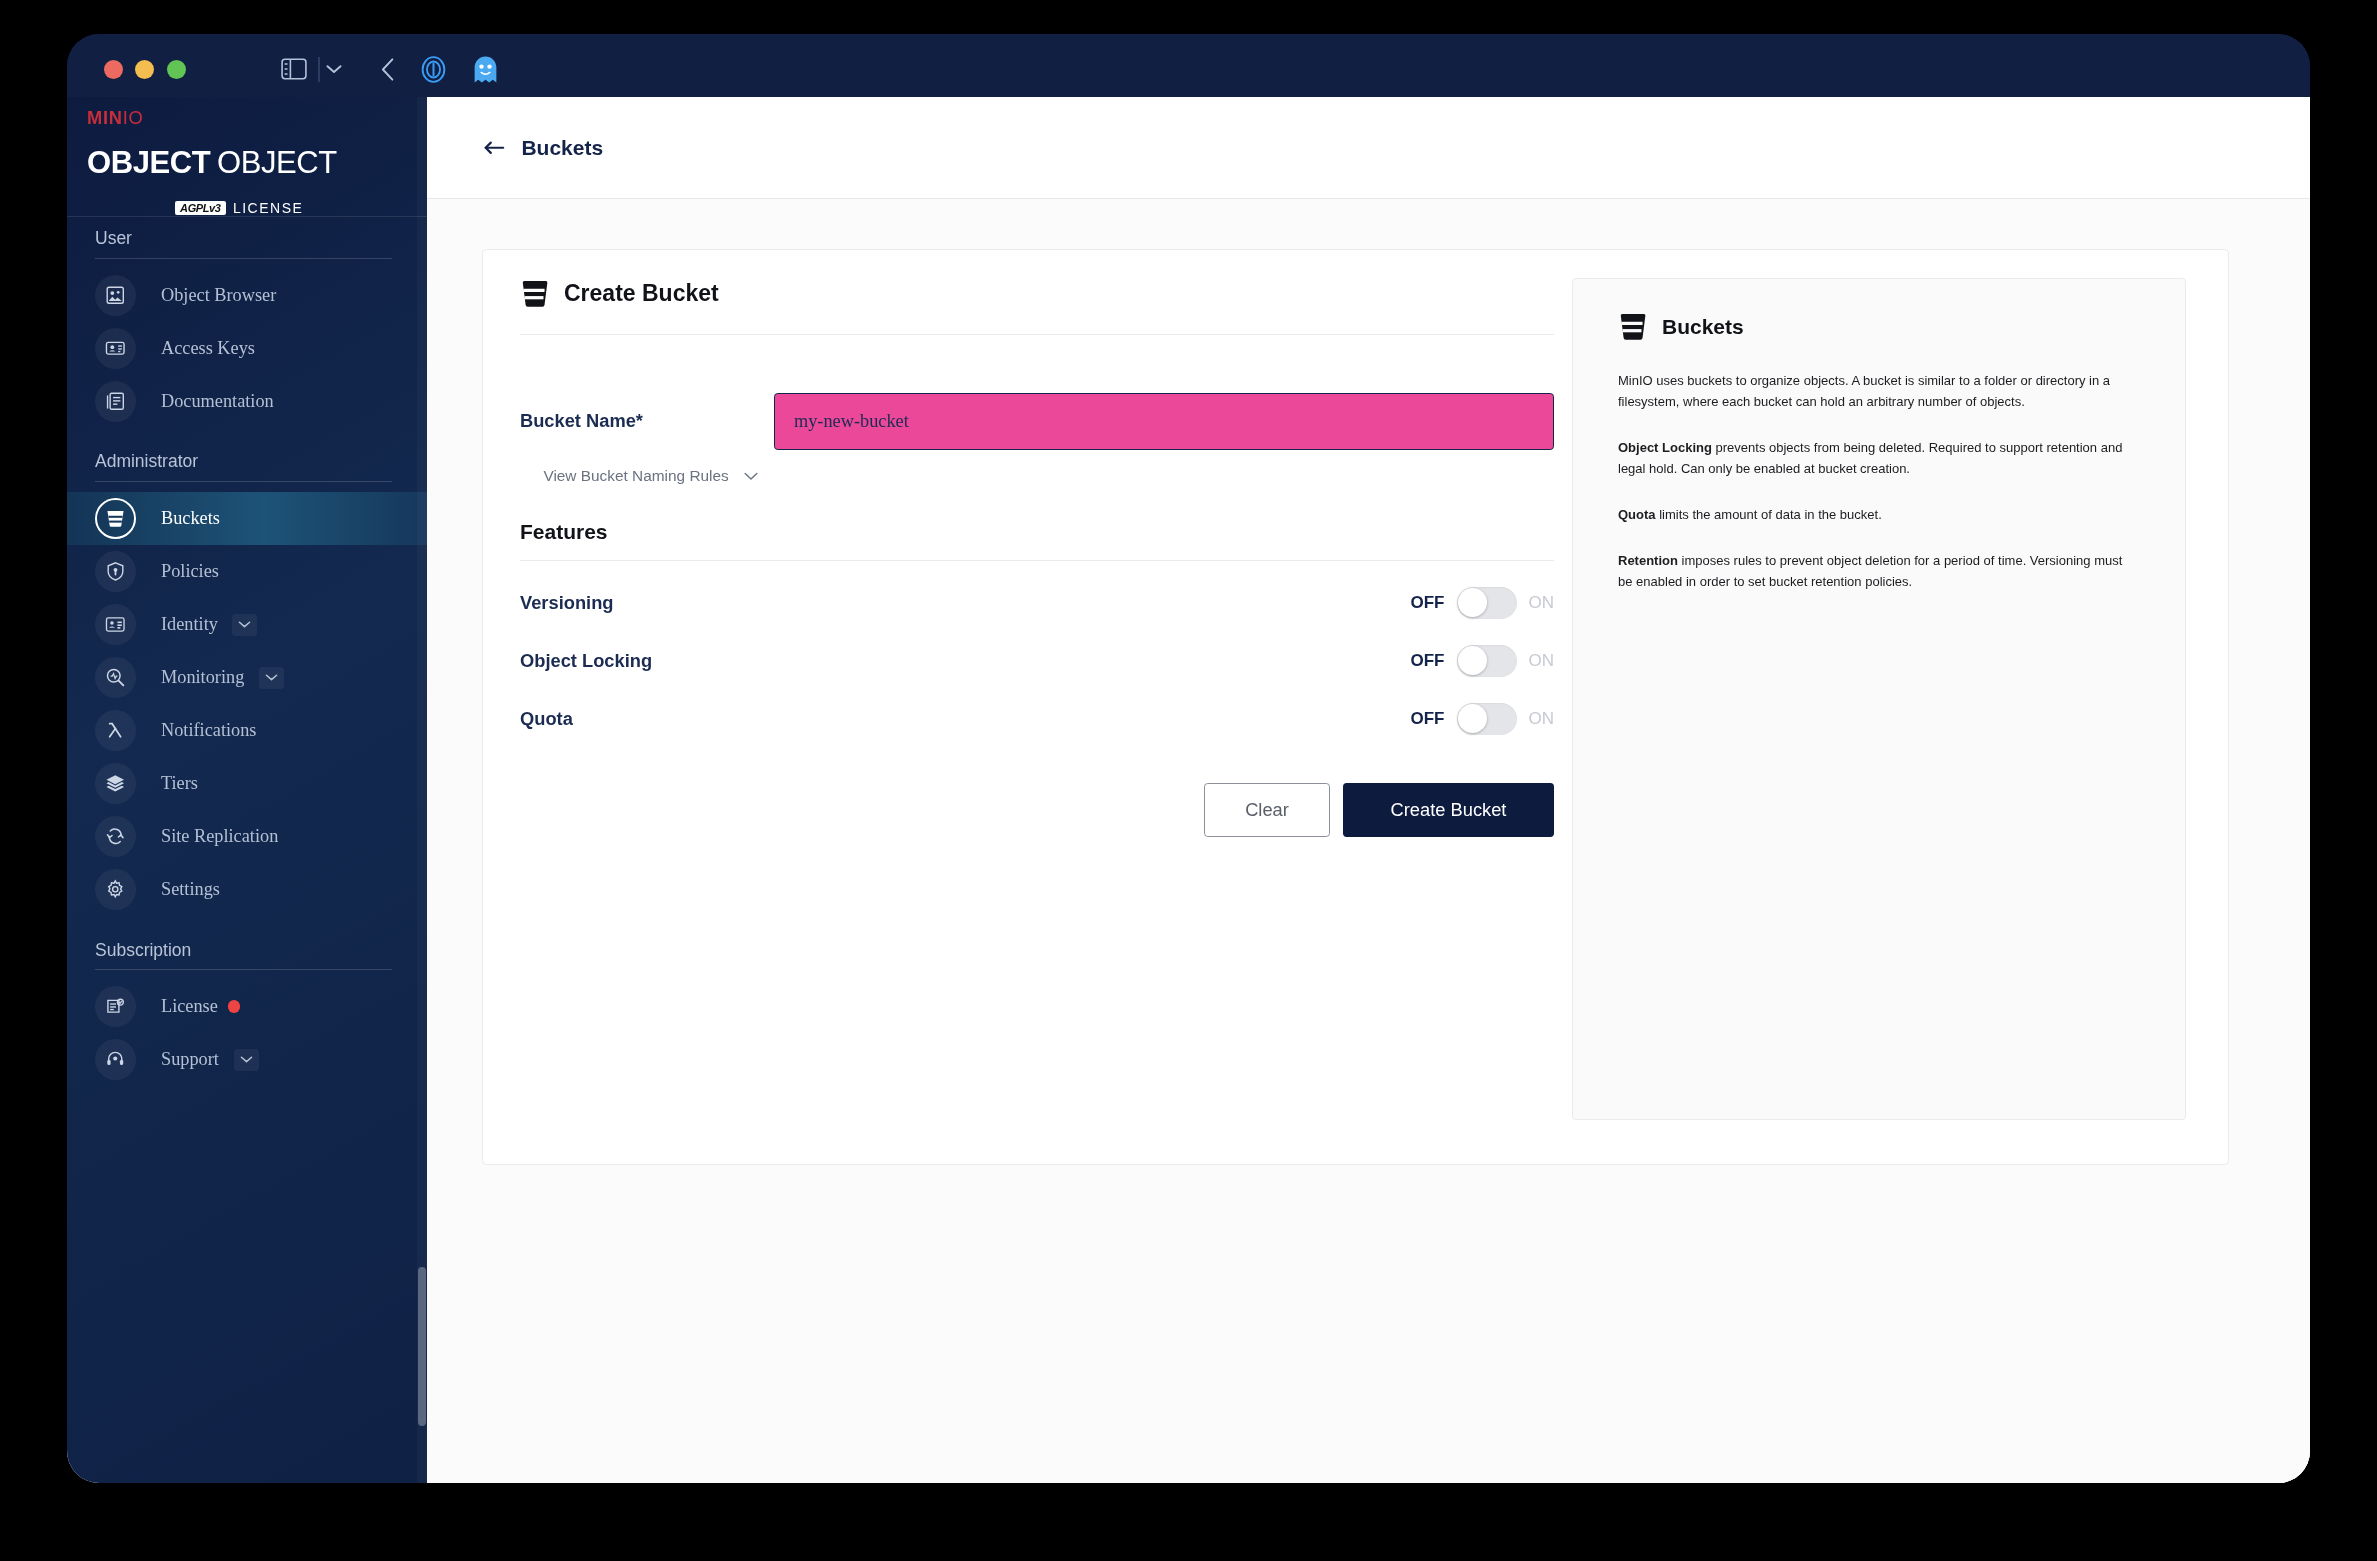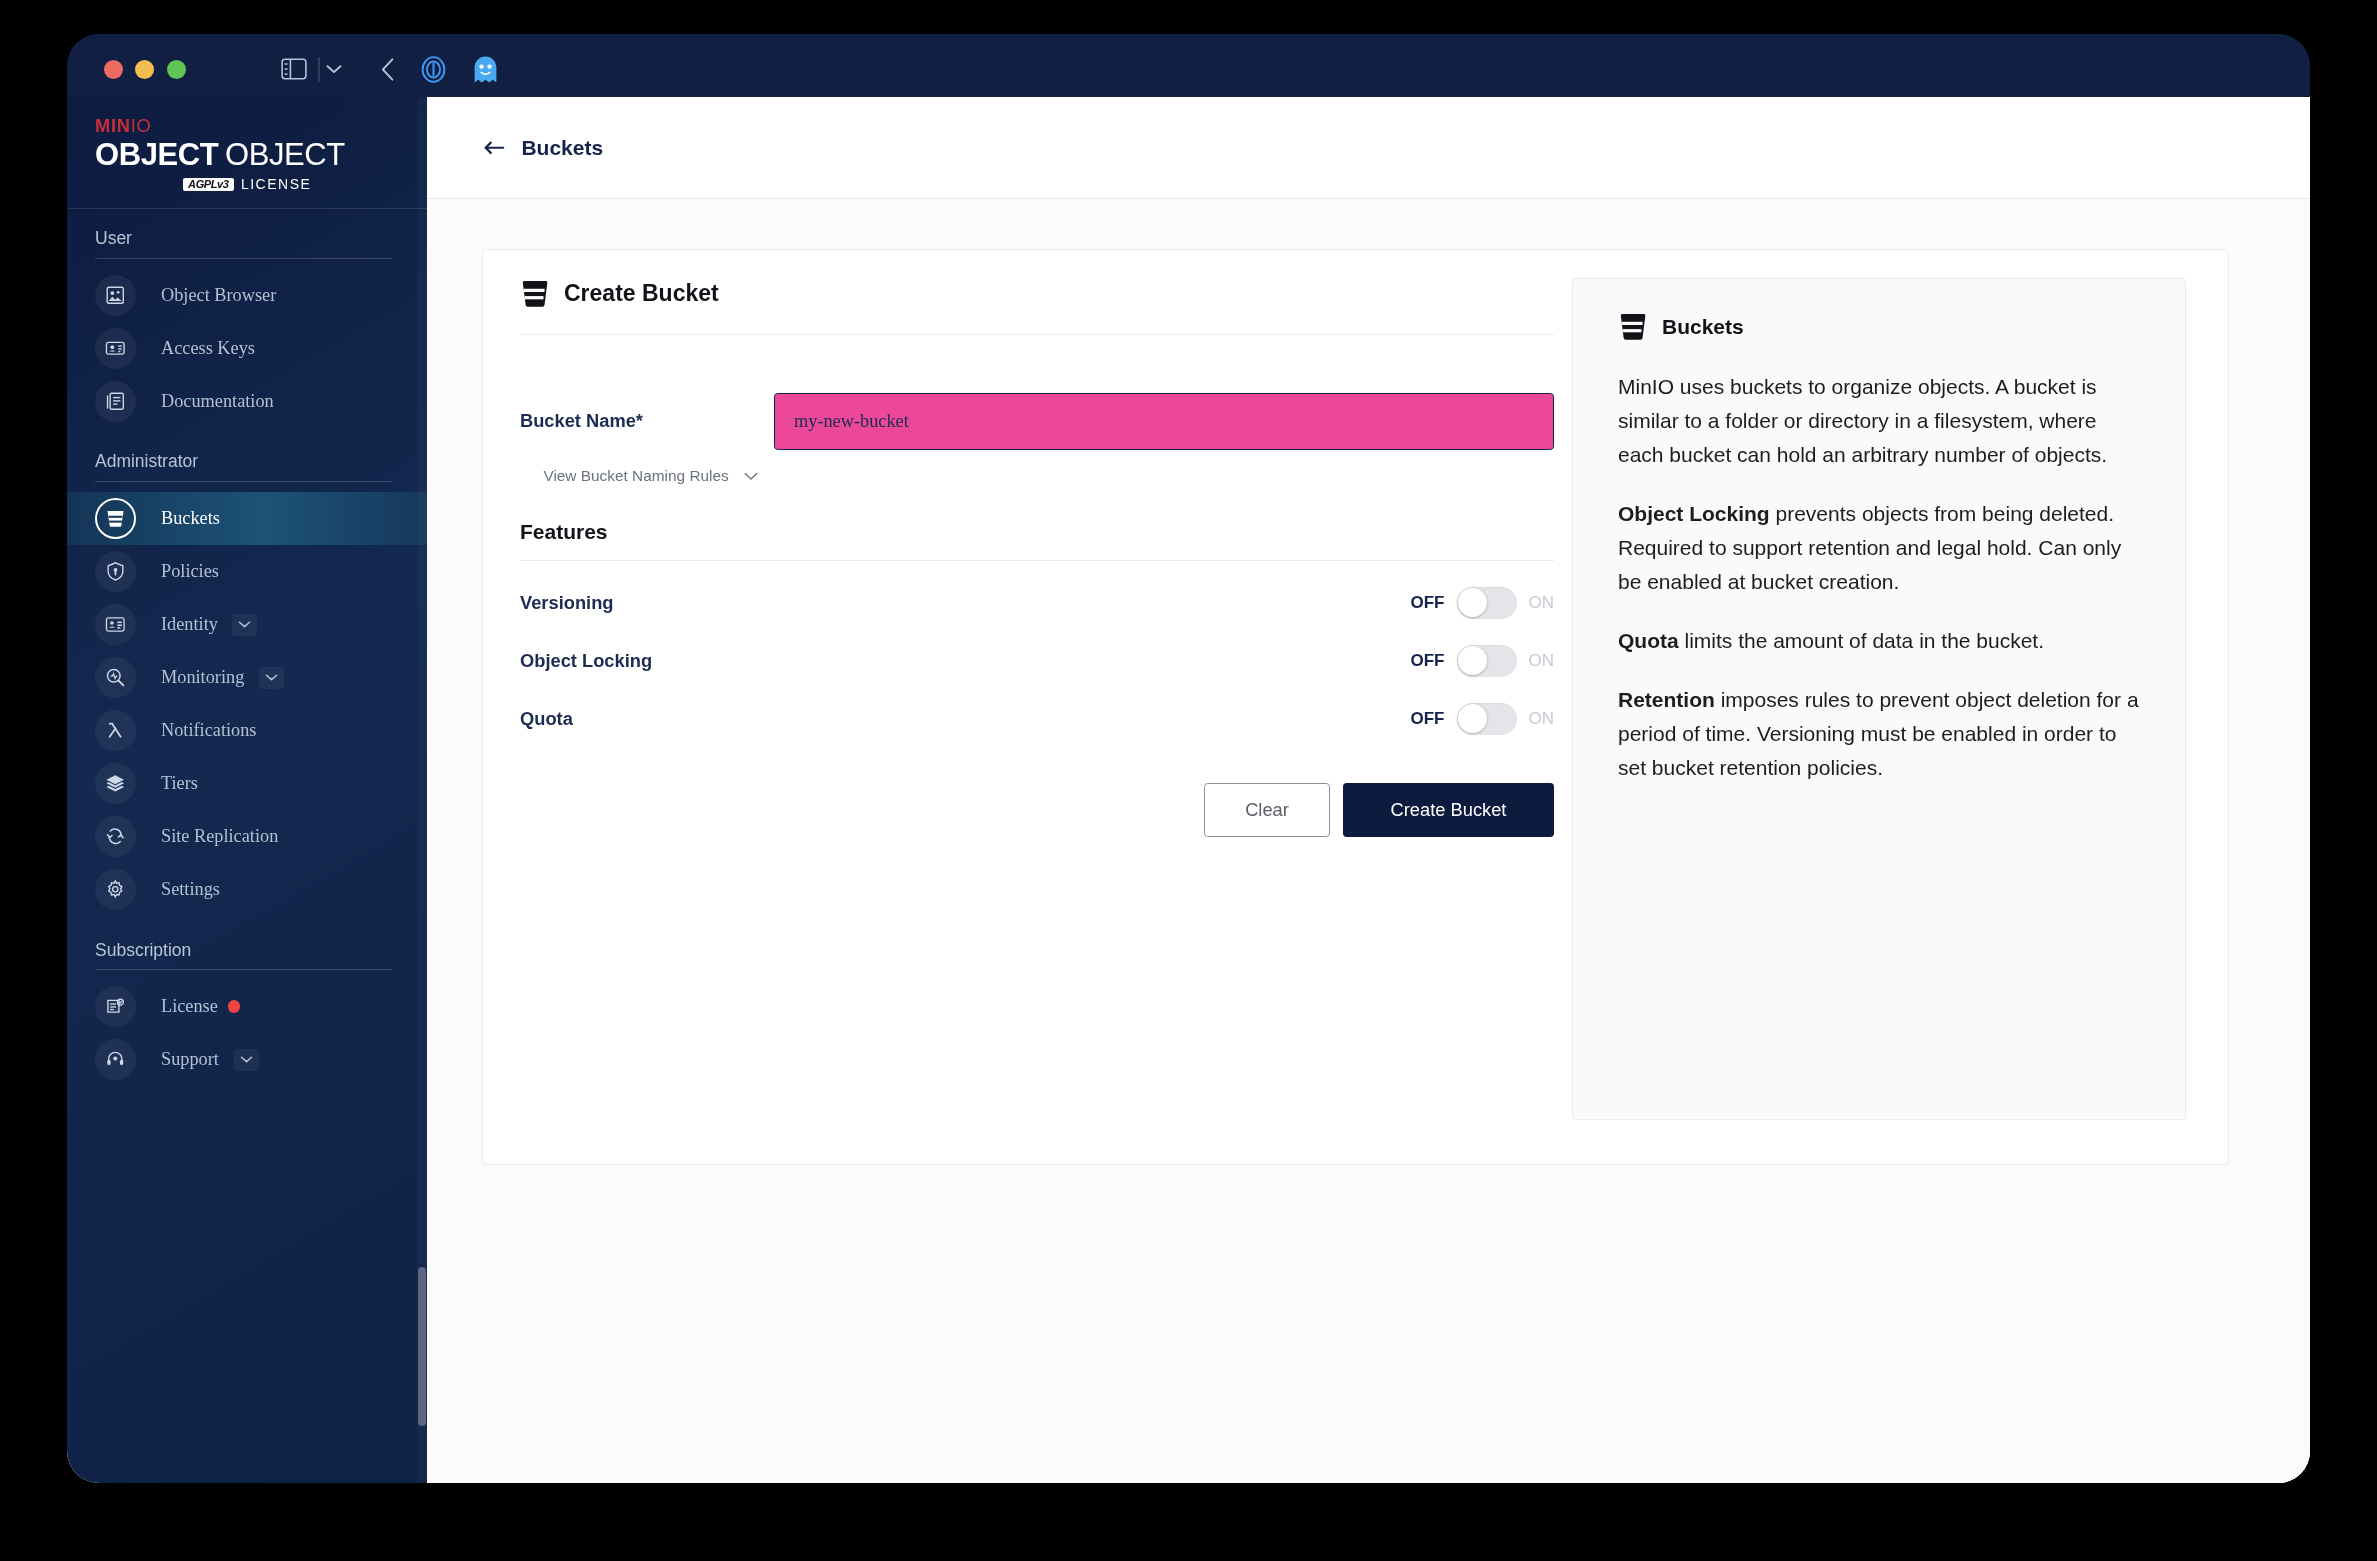--- a/index.html
+++ b/index.html
@@ -126,25 +126,25 @@
     position: absolute; right: 0; top: 0; width: 10.2px; height: 100%;
     background: rgba(255,255,255,0.03);
   }
   #sidebar-scrollbar-thumb {
     position: absolute; right: 0.7px; top: 1170px;
     width: 8.8px; height: 159px;
     background: #5b6780; border-radius: 4.4px;
   }
 
   #logo-block {
-    position: absolute; left: 0; top: 4px;
+    position: absolute; left: 0; top: 12px;
     width: 360px; height: 108px;
     display: flex; flex-direction: column;
-    justify-content: center;
-    padding-left: 28px;
+    justify-content: space-between;
+    padding-left: 20px;
     border-bottom: 0.7px solid rgba(255,255,255,0.10);
   }
   #logo-minio {
     font-size: 18.3px; font-weight: 700; letter-spacing: 0.7px;
     color: #c72e3b; line-height: 1;
   }
   #logo-minio .io { color: #c72e3b; font-weight: 400; }
   #logo-store-line {
     display: flex; align-items: baseline; gap: 6.6px;
     margin-top: 4.4px;
@@ -345,21 +345,21 @@
     border: 0.7px solid #e8eaee;
     border-radius: 3.7px;
     padding: 32px 45px;
   }
   #help-heading {
     display: flex; align-items: center; gap: 16px;
     margin-bottom: 28px;
   }
   #help-heading-text { font-size: 21px; font-weight: 700; color: #111318; }
   .help-para {
-    font-size: 21px; line-height: 1.62; color: #1c1d20;
+    font-size: 13px; line-height: 1.62; color: #1c1d20;
     margin-bottom: 25px;
   }
   .help-para b { font-weight: 700; }
   .help-para:last-child { margin-bottom: 0; }
 
   
   .bucket-glyph { display: block; }
 </style>
 </head>
 <body>

